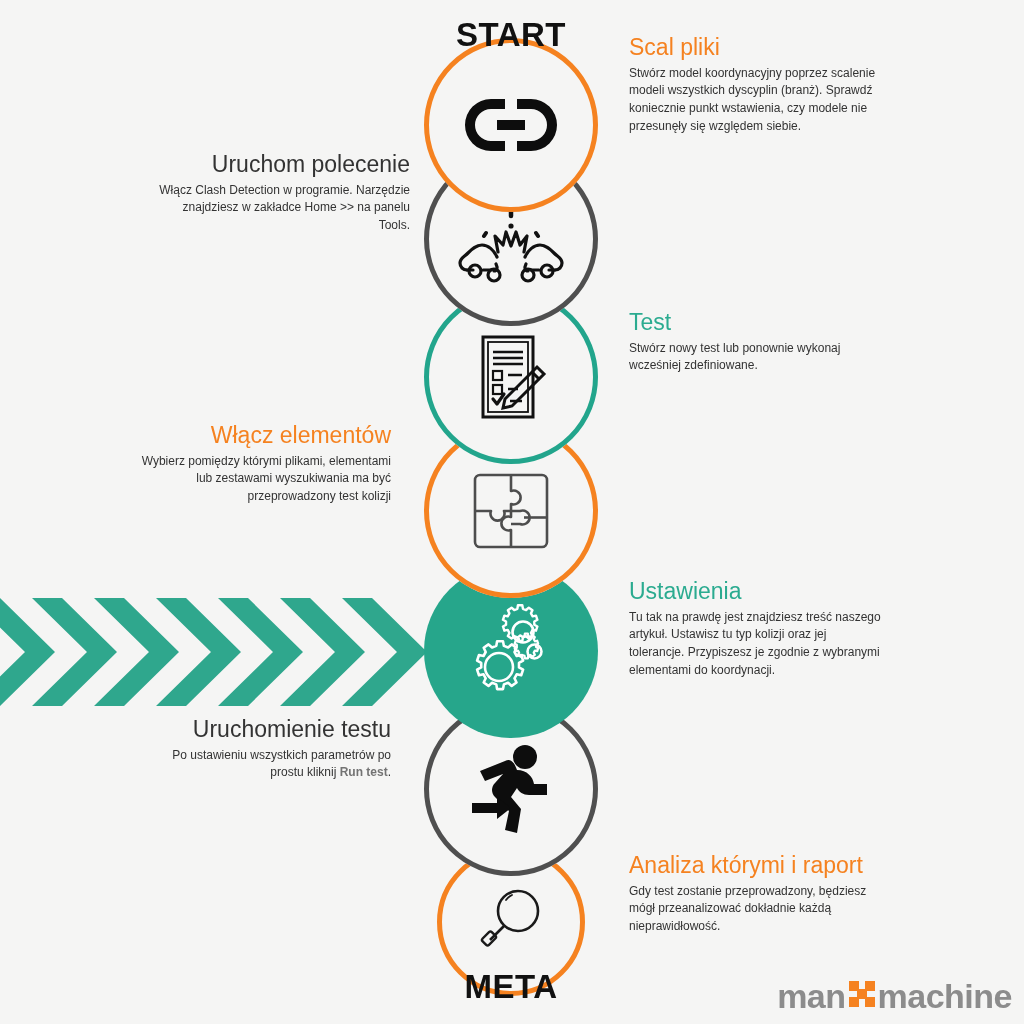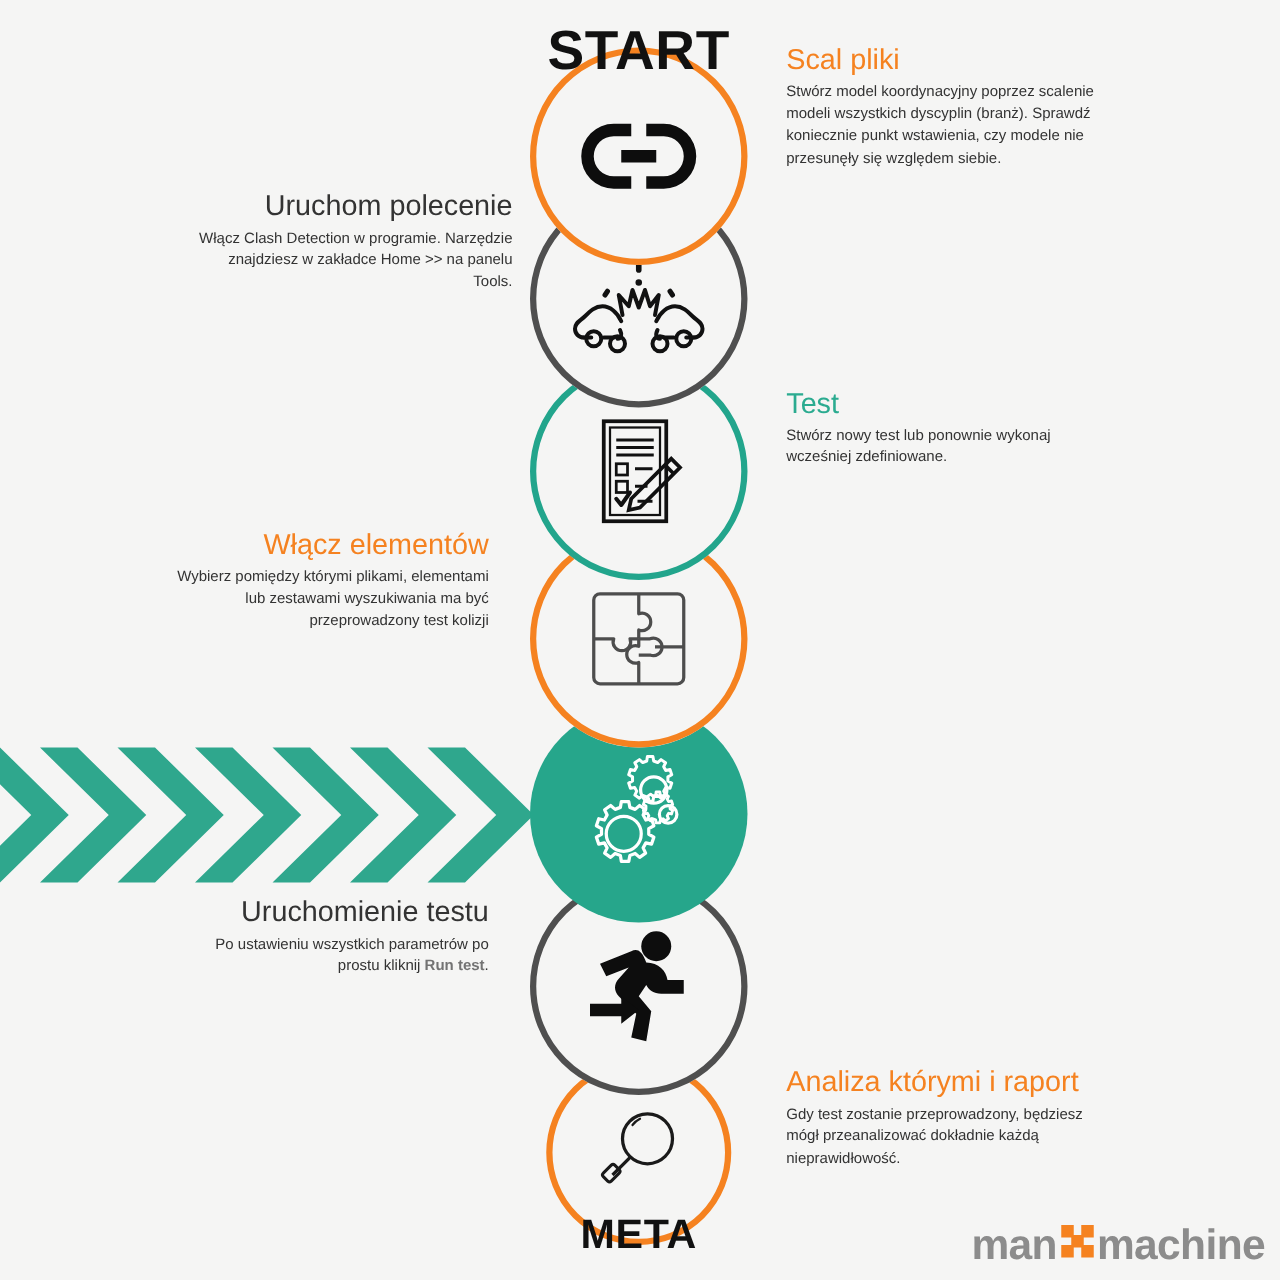--- a/index.html
+++ b/index.html
@@ -31,21 +31,21 @@
   .n7{left:437px;top:848px;width:148px;height:148px;border-color:#f58220;}
 
   .node .glyph{display:block;}
 
   
   .disc-bg{position:absolute;border-radius:50%;background:#f5f5f4;}
 
   
   .cap{position:absolute;font-weight:bold;color:#111;letter-spacing:.5px;
        text-align:center;width:220px;}
-  .cap-start{left:401px;top:16px;font-size:44px;}
+  .cap-start{left:401px;top:16px;font-size:33px;}
   .cap-meta{left:401px;top:968px;font-size:33px;}
 
   
   .blk{position:absolute;width:252px;}
   .blk h3{margin:0 0 3px 0;font-weight:normal;font-size:23px;line-height:1.25;}
   .blk p{margin:0;font-size:12px;line-height:1.47;color:#333;}
   .blk p b{font-weight:bold;color:#737373;}
   .blk.right{left:629px;text-align:left;}
   .blk.left{left:139px;text-align:right;}
   .h-orange{color:#f58220;}
@@ -217,20 +217,24 @@
   <div class="blk right b3">
     <h3 class="h-teal">Test</h3>
     <p>Stwórz nowy test lub ponownie wykonaj wcześniej zdefiniowane.</p>
   </div>
 
   <div class="blk left b4">
     <h3 class="h-orange">Włącz elementów</h3>
     <p>Wybierz pomiędzy którymi plikami, elementami lub zestawami wyszukiwania ma być przeprowadzony test kolizji</p>
   </div>
 
+  <div class="blk right b5">
+    <h3 class="h-teal">Ustawienia</h3>
+    <p>Tu tak na prawdę jest znajdziesz treść naszego artykuł. Ustawisz tu typ kolizji oraz jej tolerancje. Przypiszesz je zgodnie z wybranymi elementami do koordynacji.</p>
+  </div>
 
   <div class="blk left b6">
     <h3 class="h-dark">Uruchomienie testu</h3>
     <p><span>Po ustawieniu wszystkich parametrów po prostu kliknij </span><b>Run test</b><span>.</span></p>
   </div>
 
   <div class="blk right b7">
     <h3 class="h-orange">Analiza którymi i raport</h3>
     <p>Gdy test zostanie przeprowadzony, będziesz mógł przeanalizować dokładnie każdą nieprawidłowość.</p>
   </div>

